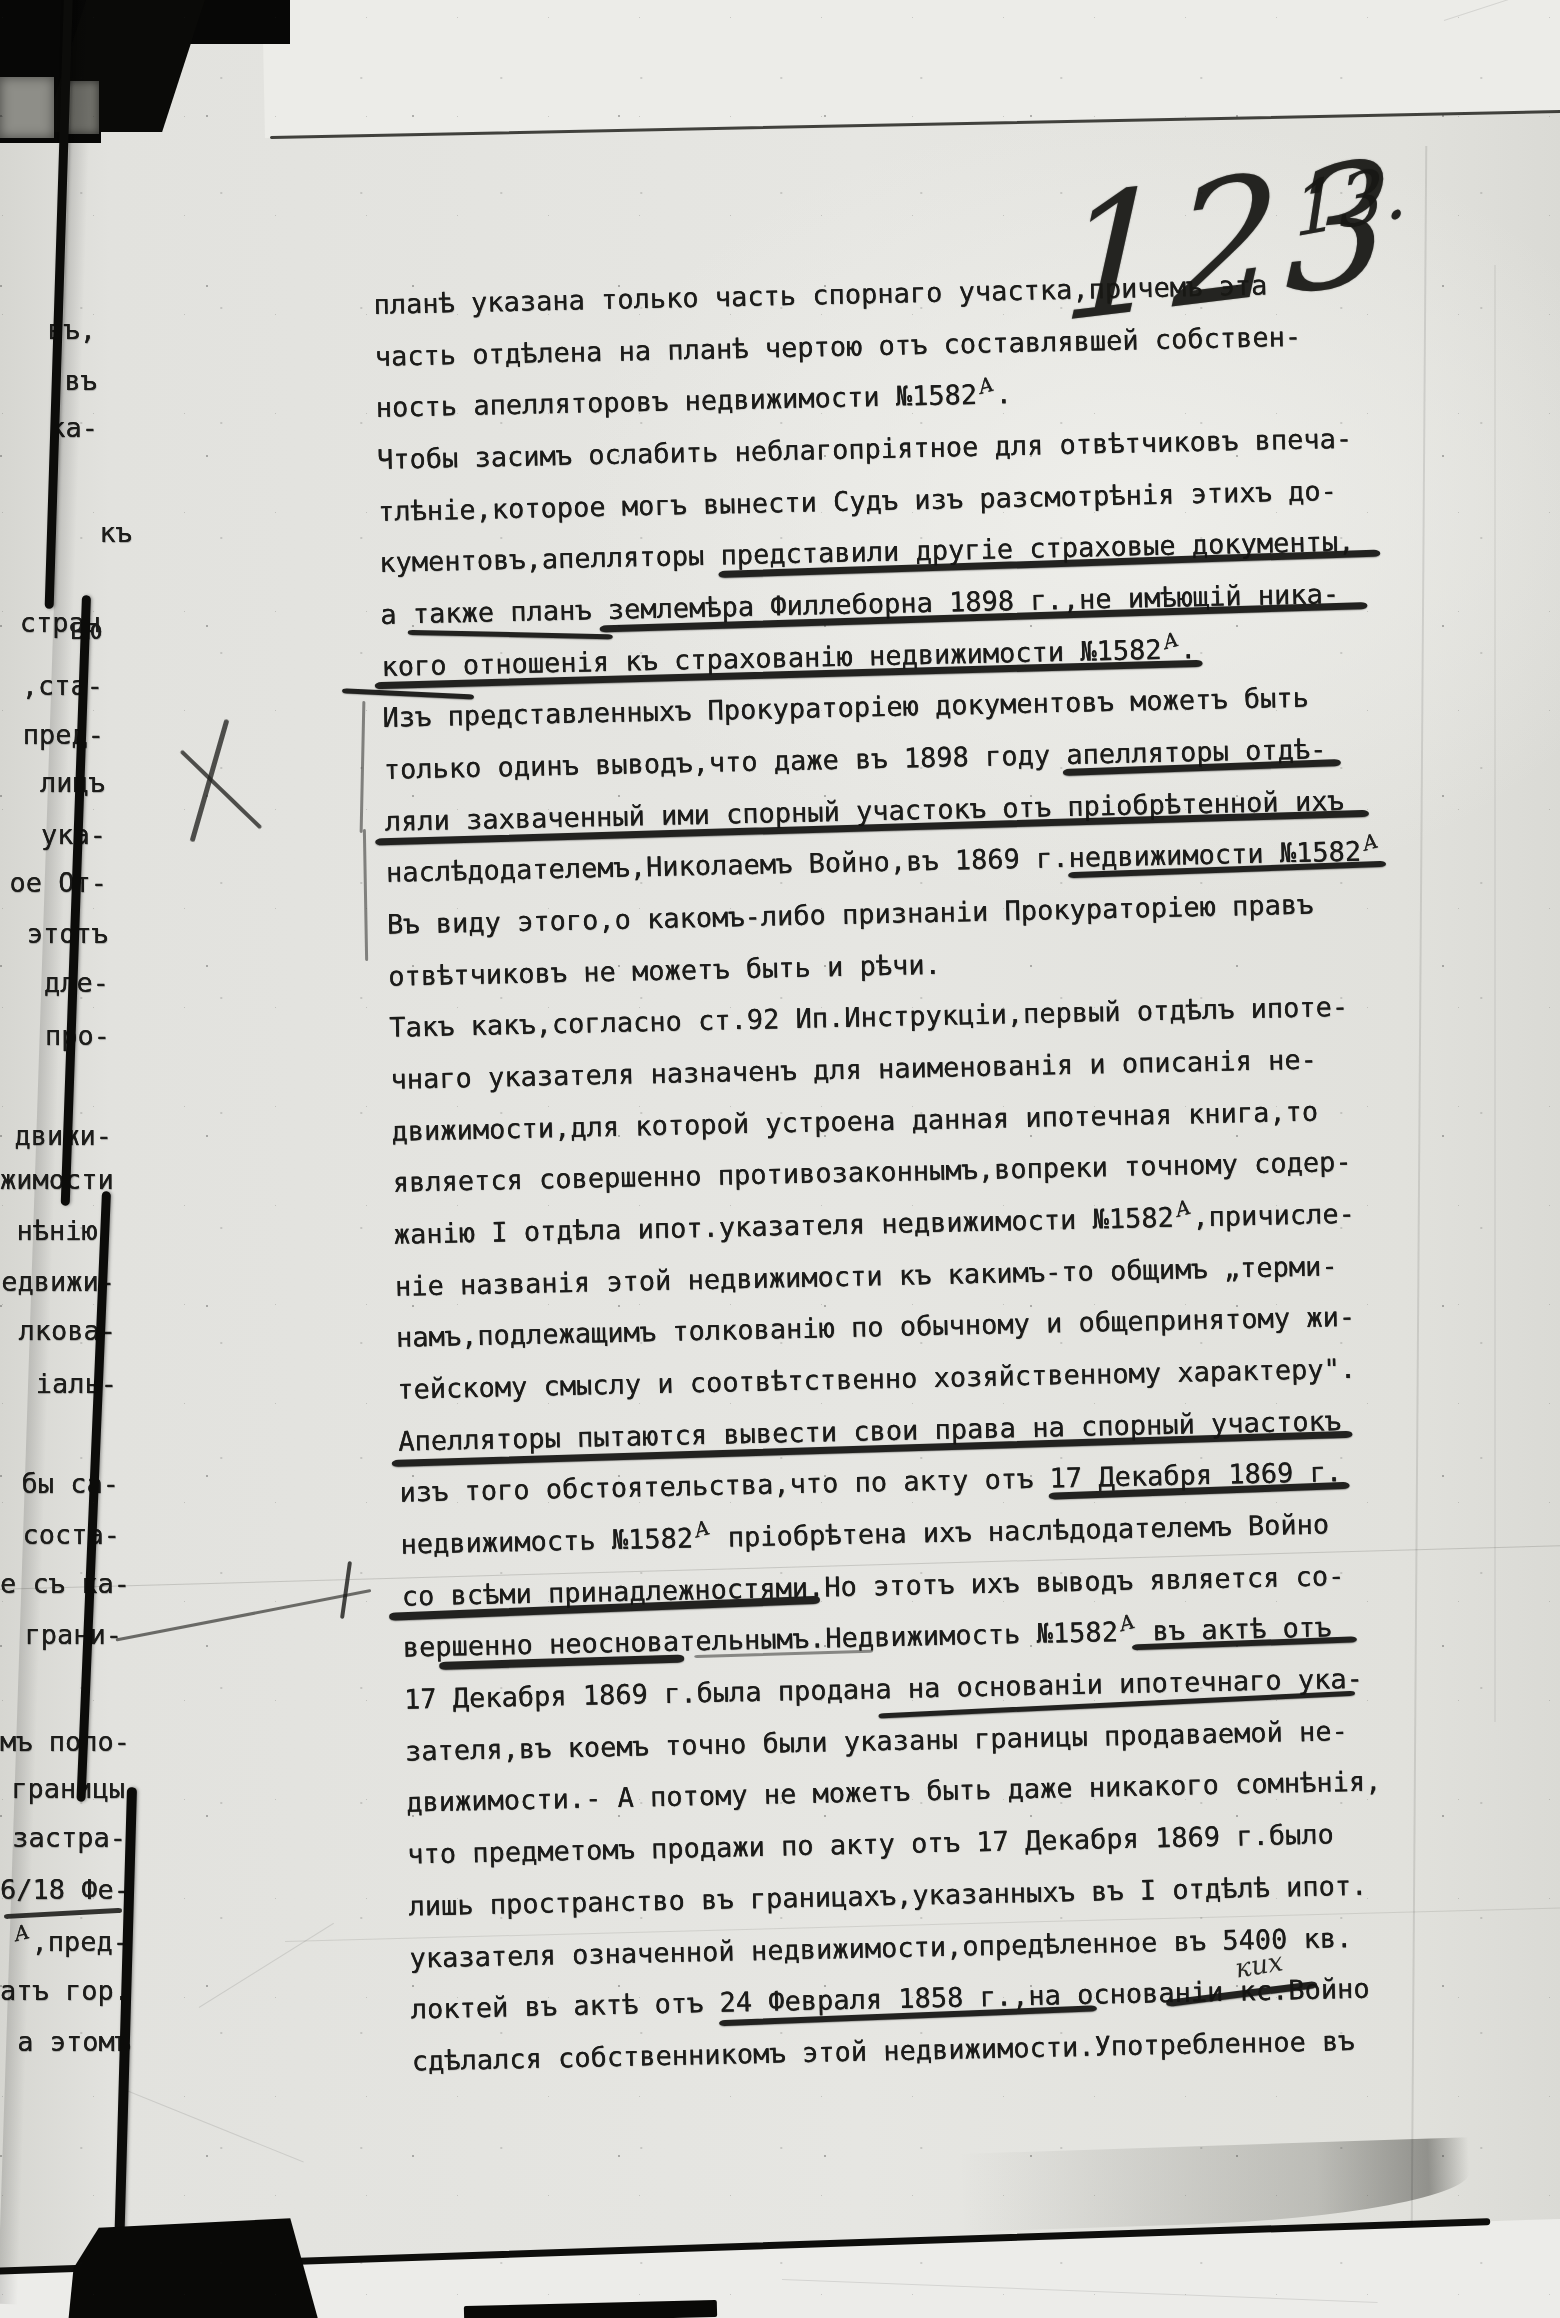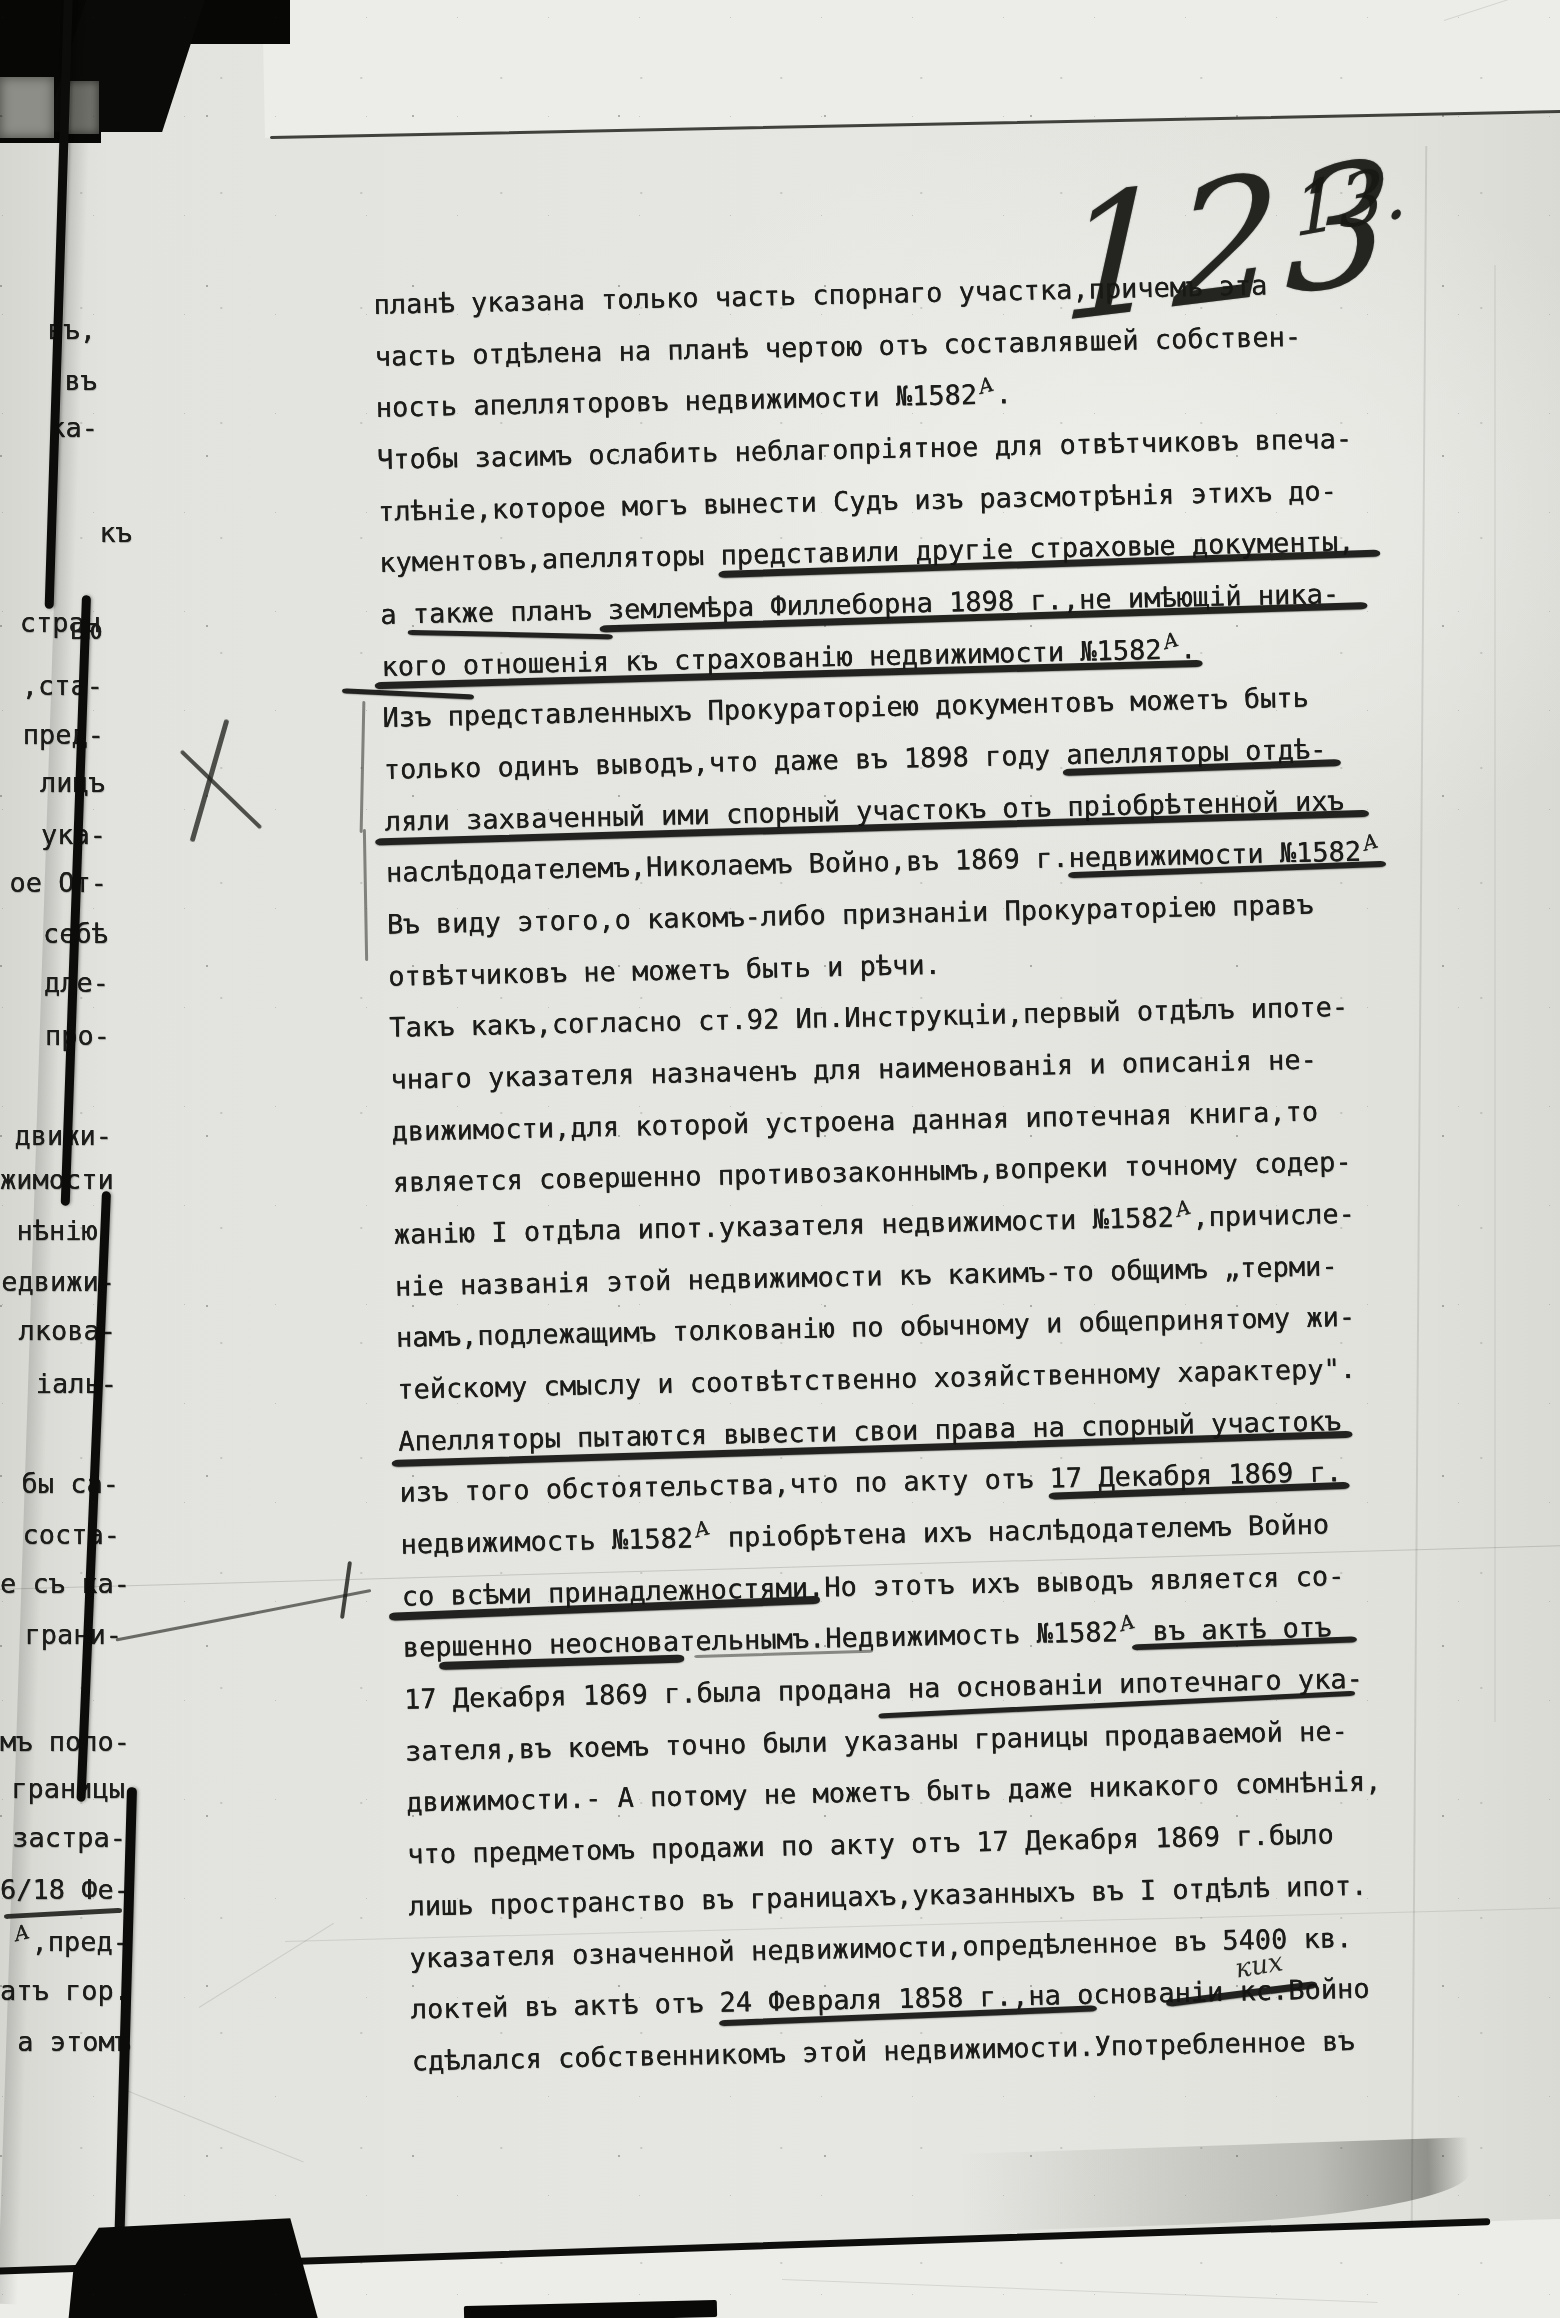--- a/index.html
+++ b/index.html
@@ -108,21 +108,21 @@
       <div class="mfrag" style="top: 361px; left: 0px; width: 97px;">въ</div>
       <div class="mfrag" style="top: 408px; left: 0px; width: 98px;">ка-</div>
       <div class="mfrag" style="top: 513px; left: 0px; width: 100px; margin-left: 32px;">къ</div>
       <div class="mfrag" style="top: 561px; left: 0px; width: 101px; margin-top: 42px;">стран</div>
       <div class="mfrag" style="top: 610px; left: 0px; width: 102px;">ью</div>
       <div class="mfrag" style="top: 666px; left: 0px; width: 103px;">,ста-</div>
       <div class="mfrag" style="top: 715px; left: 0px; width: 104px;">пред-</div>
       <div class="mfrag" style="top: 763px; left: 0px; width: 105px;">лицъ</div>
       <div class="mfrag" style="top: 815px; left: 0px; width: 106px;">ука-</div>
       <div class="mfrag" style="top: 863px; left: 0px; width: 107px;">ое От-</div>
-      <div class="mfrag" style="top: 914px; left: 0px; width: 108px;">себѣ</div>
+      <div class="mfrag" style="top: 914px; left: 0px; width: 108px;">этотъ</div>
       <div class="mfrag" style="top: 963px; left: 0px; width: 109px;">дле-</div>
       <div class="mfrag" style="top: 1016px; left: 0px; width: 110px;">про-</div>
       <div class="mfrag" style="top: 1116px; left: 0px; width: 112px;">движи-</div>
       <div class="mfrag" style="top: 1160px; left: 0px; width: 113px;">жимости</div>
       <div class="mfrag" style="top: 1211px; left: 0px; width: 114px;">нѣнію,</div>
       <div class="mfrag" style="top: 1262px; left: 0px; width: 115px;">едвижи-</div>
       <div class="mfrag" style="top: 1311px; left: 0px; width: 116px;">лкова-</div>
       <div class="mfrag" style="top: 1364px; left: 0px; width: 117px;">іаль-</div>
       <div class="mfrag" style="top: 1464px; left: 0px; width: 119px;">бы са-</div>
       <div class="mfrag" style="top: 1515px; left: 0px; width: 120px;">соста-</div>

